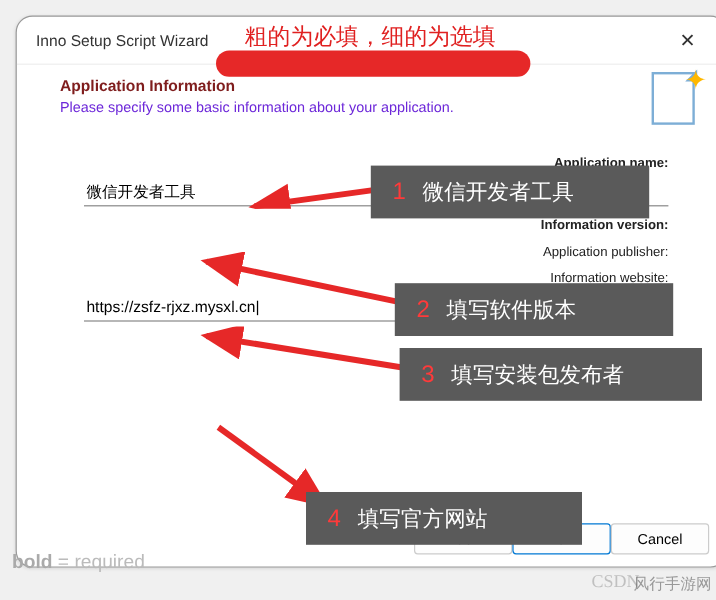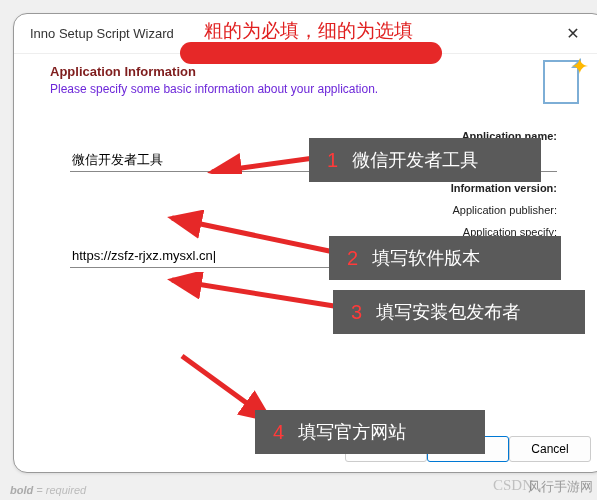--- a/index.html
+++ b/index.html
@@ -89,22 +89,22 @@
   background: #fdfdfd;
   border: 1px solid #ccc;
   border-radius: 3px;
   font-size: 12px;
   cursor: pointer;
 }
 .btn.primary { border: 1.5px solid #0078d4; }
 
 .bold-note {
   position: absolute;
-  bottom: 4px; left: 10px;
-  font-size: 11px; color: #bbb; font-style: italic;
+  bottom: 22px; left: 10px;
+  font-size: 16px; color: #bbb;
 }
 .bold-note b { color: #aaa; }
 
 .callout {
   position: absolute;
   background: #5a5a5a;
   color: white;
   padding: 10px 18px;
   font-size: 18px;
   display: flex;
@@ -158,21 +158,21 @@
     <div class="doc-star">✦</div>
 
     <div class="form">
       <label class="field-label bold">Application name:</label>
       <input class="field-input" value="微信开发者工具" style="">
 
       <label class="field-label bold">Information version:</label>
 
       <label class="field-label">Application publisher:</label>
 
-      <label class="field-label">Application specify:</label>
+      <label class="field-label">Information website:</label>
       <input class="field-input" value="https://zsfz-rjxz.mysxl.cn|" style="">
     </div>
   </div>
 
   <div class="callout c1">
     <span class="num">1</span>
     <span>微信开发者工具</span>
   </div>
   <div class="callout c2">
     <span class="num">2</span>

